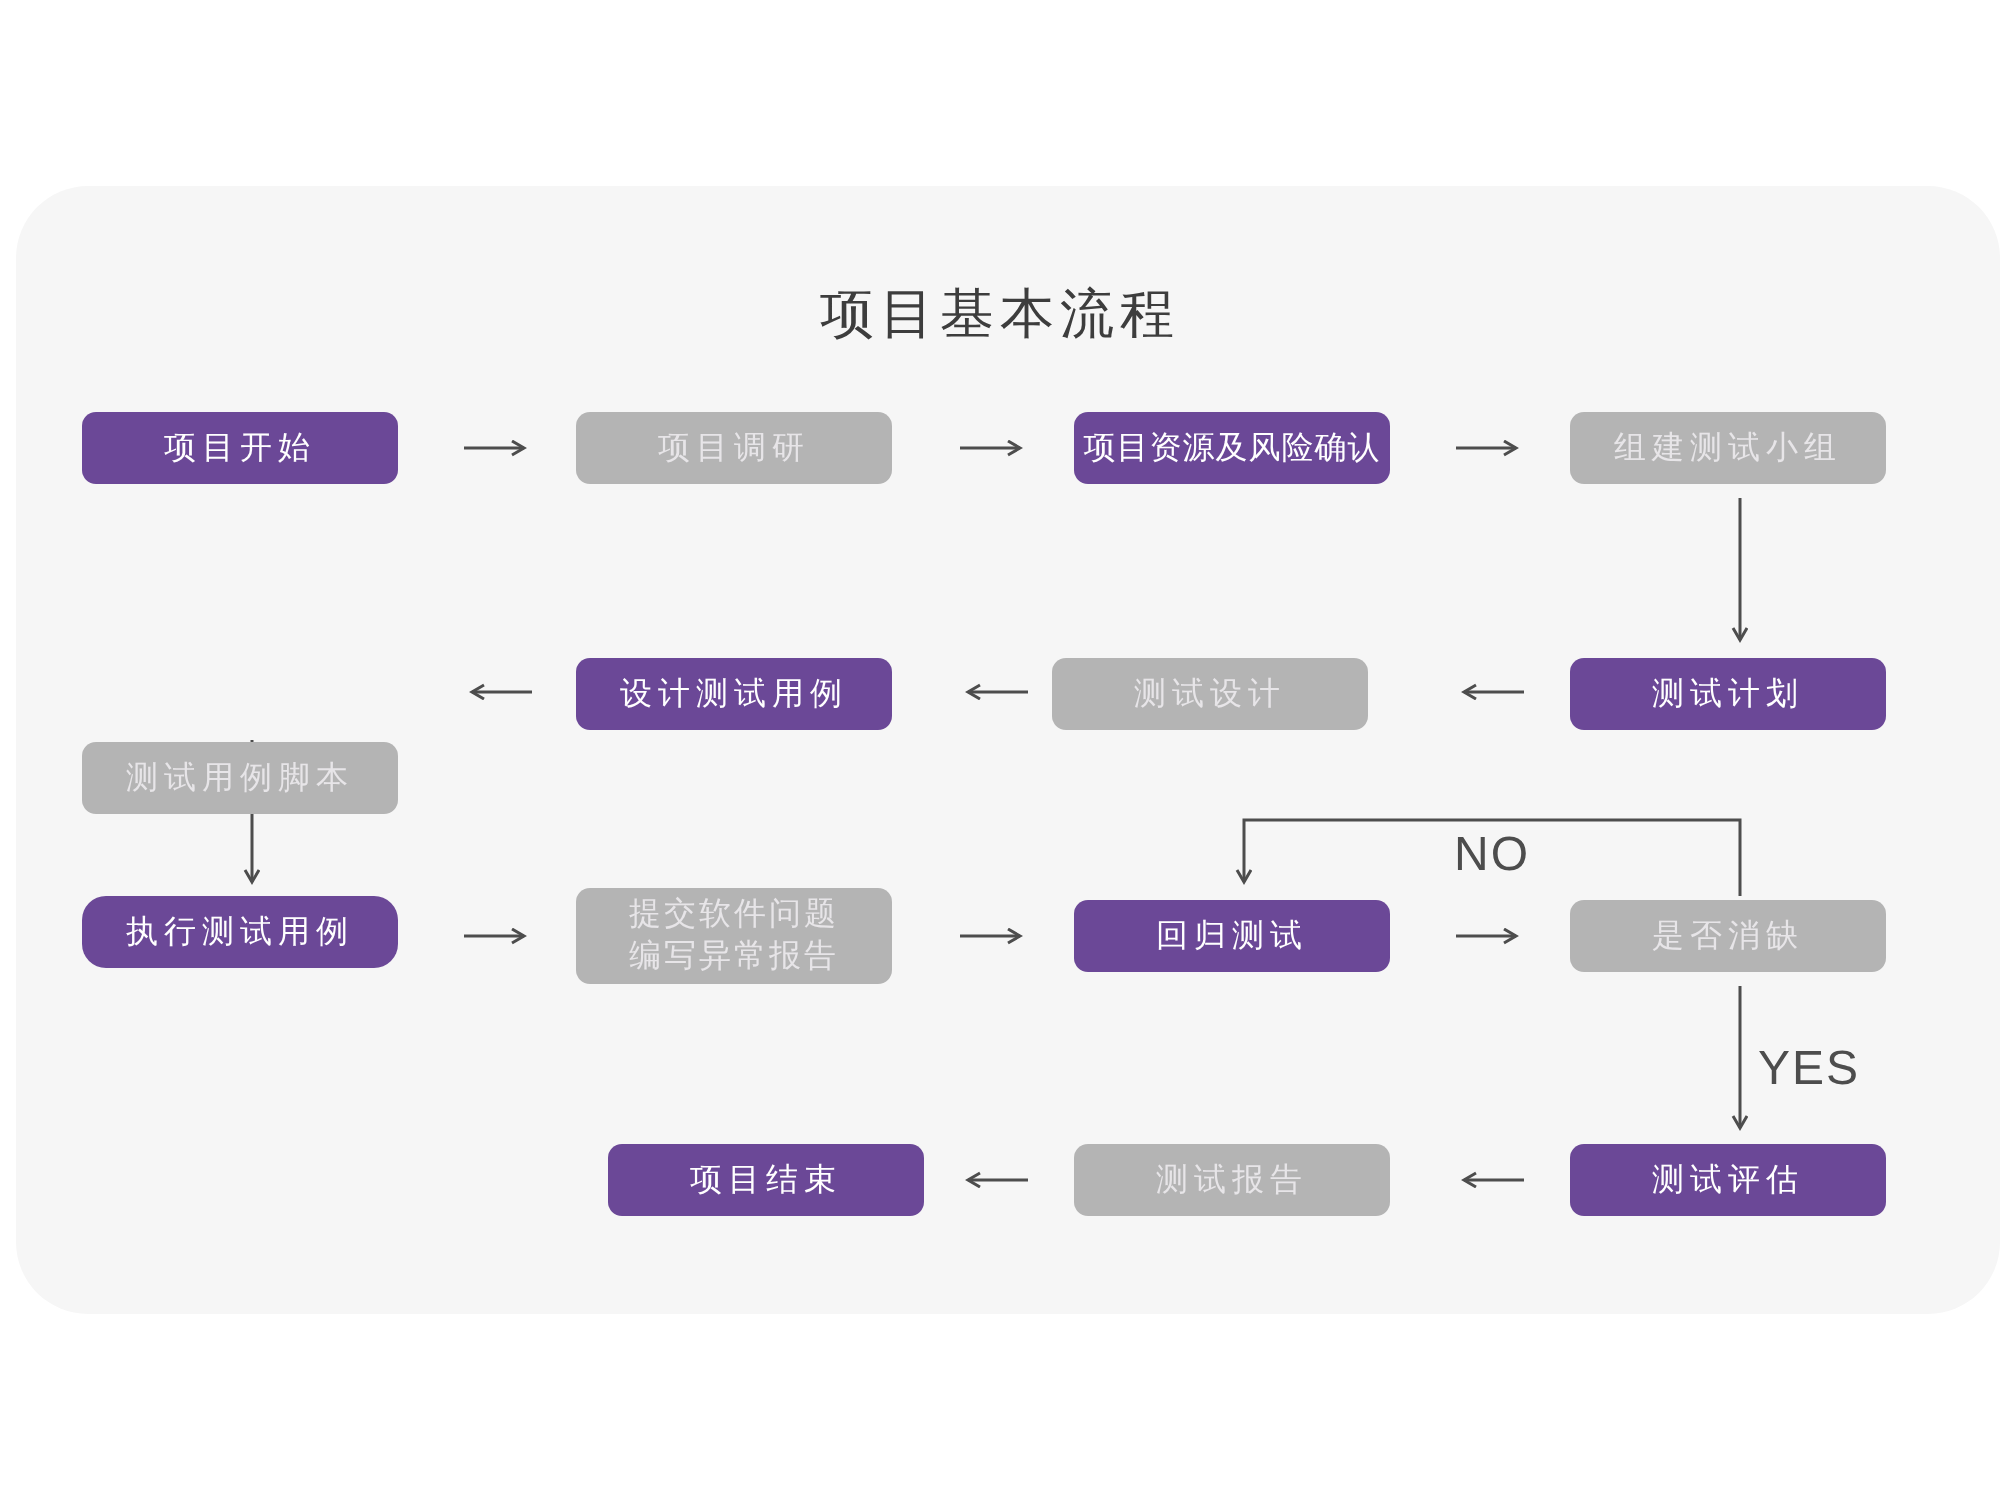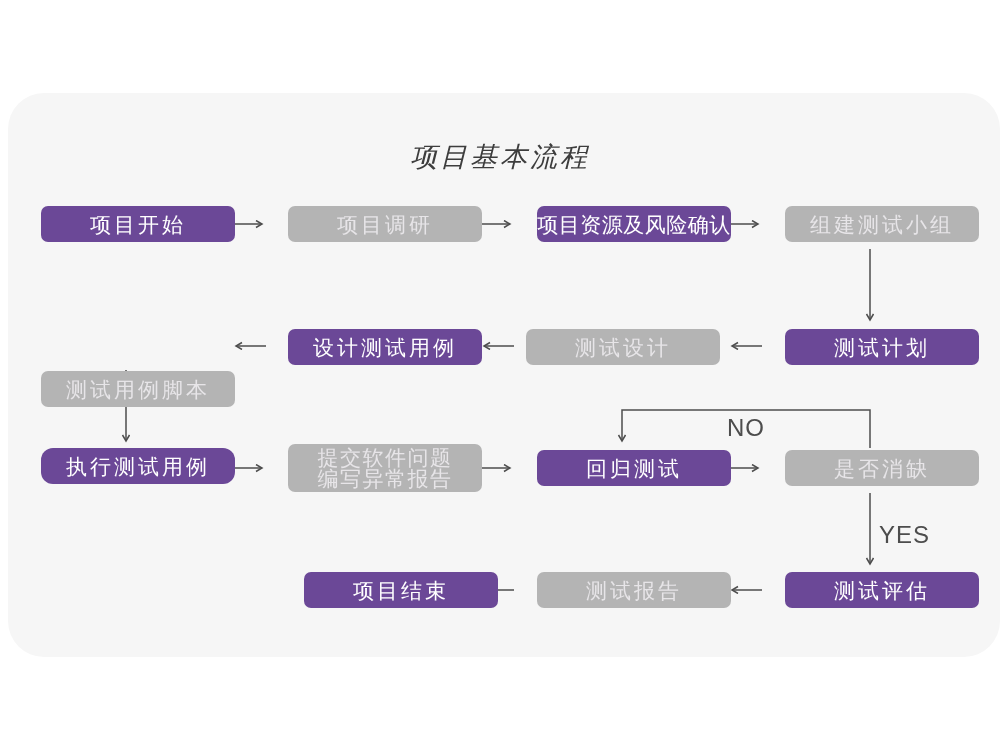--- a/index.html
+++ b/index.html
@@ -28,28 +28,27 @@
     border-radius:36px;
   }
   .page-title{
     position:absolute;
     left:0; right:0; top:139px;
     text-align:center;
     font-size:27px;
     font-weight:500;
     letter-spacing:3px;
     color:var(--title-text);
-    font-style:italic;
   }
   .node{
     position:absolute;
-    width:194px; height:36px;
+    width:158px; height:36px;
     border-radius:7px;
     display:flex; align-items:center; justify-content:center;
-    font-size:21px;
+    font-size:16px;
     letter-spacing:3px;
     color:var(--node-text);
     white-space:pre-line;
     text-align:center;
     line-height:21px;
   }
   .node.purple{background:var(--purple-node);}
   .node.gray{background:var(--gray-node); color:var(--gray-node-text);}
   .node.tight{letter-spacing:0.5px;}
   .node.two-line{height:48px; letter-spacing:1.5px;}

